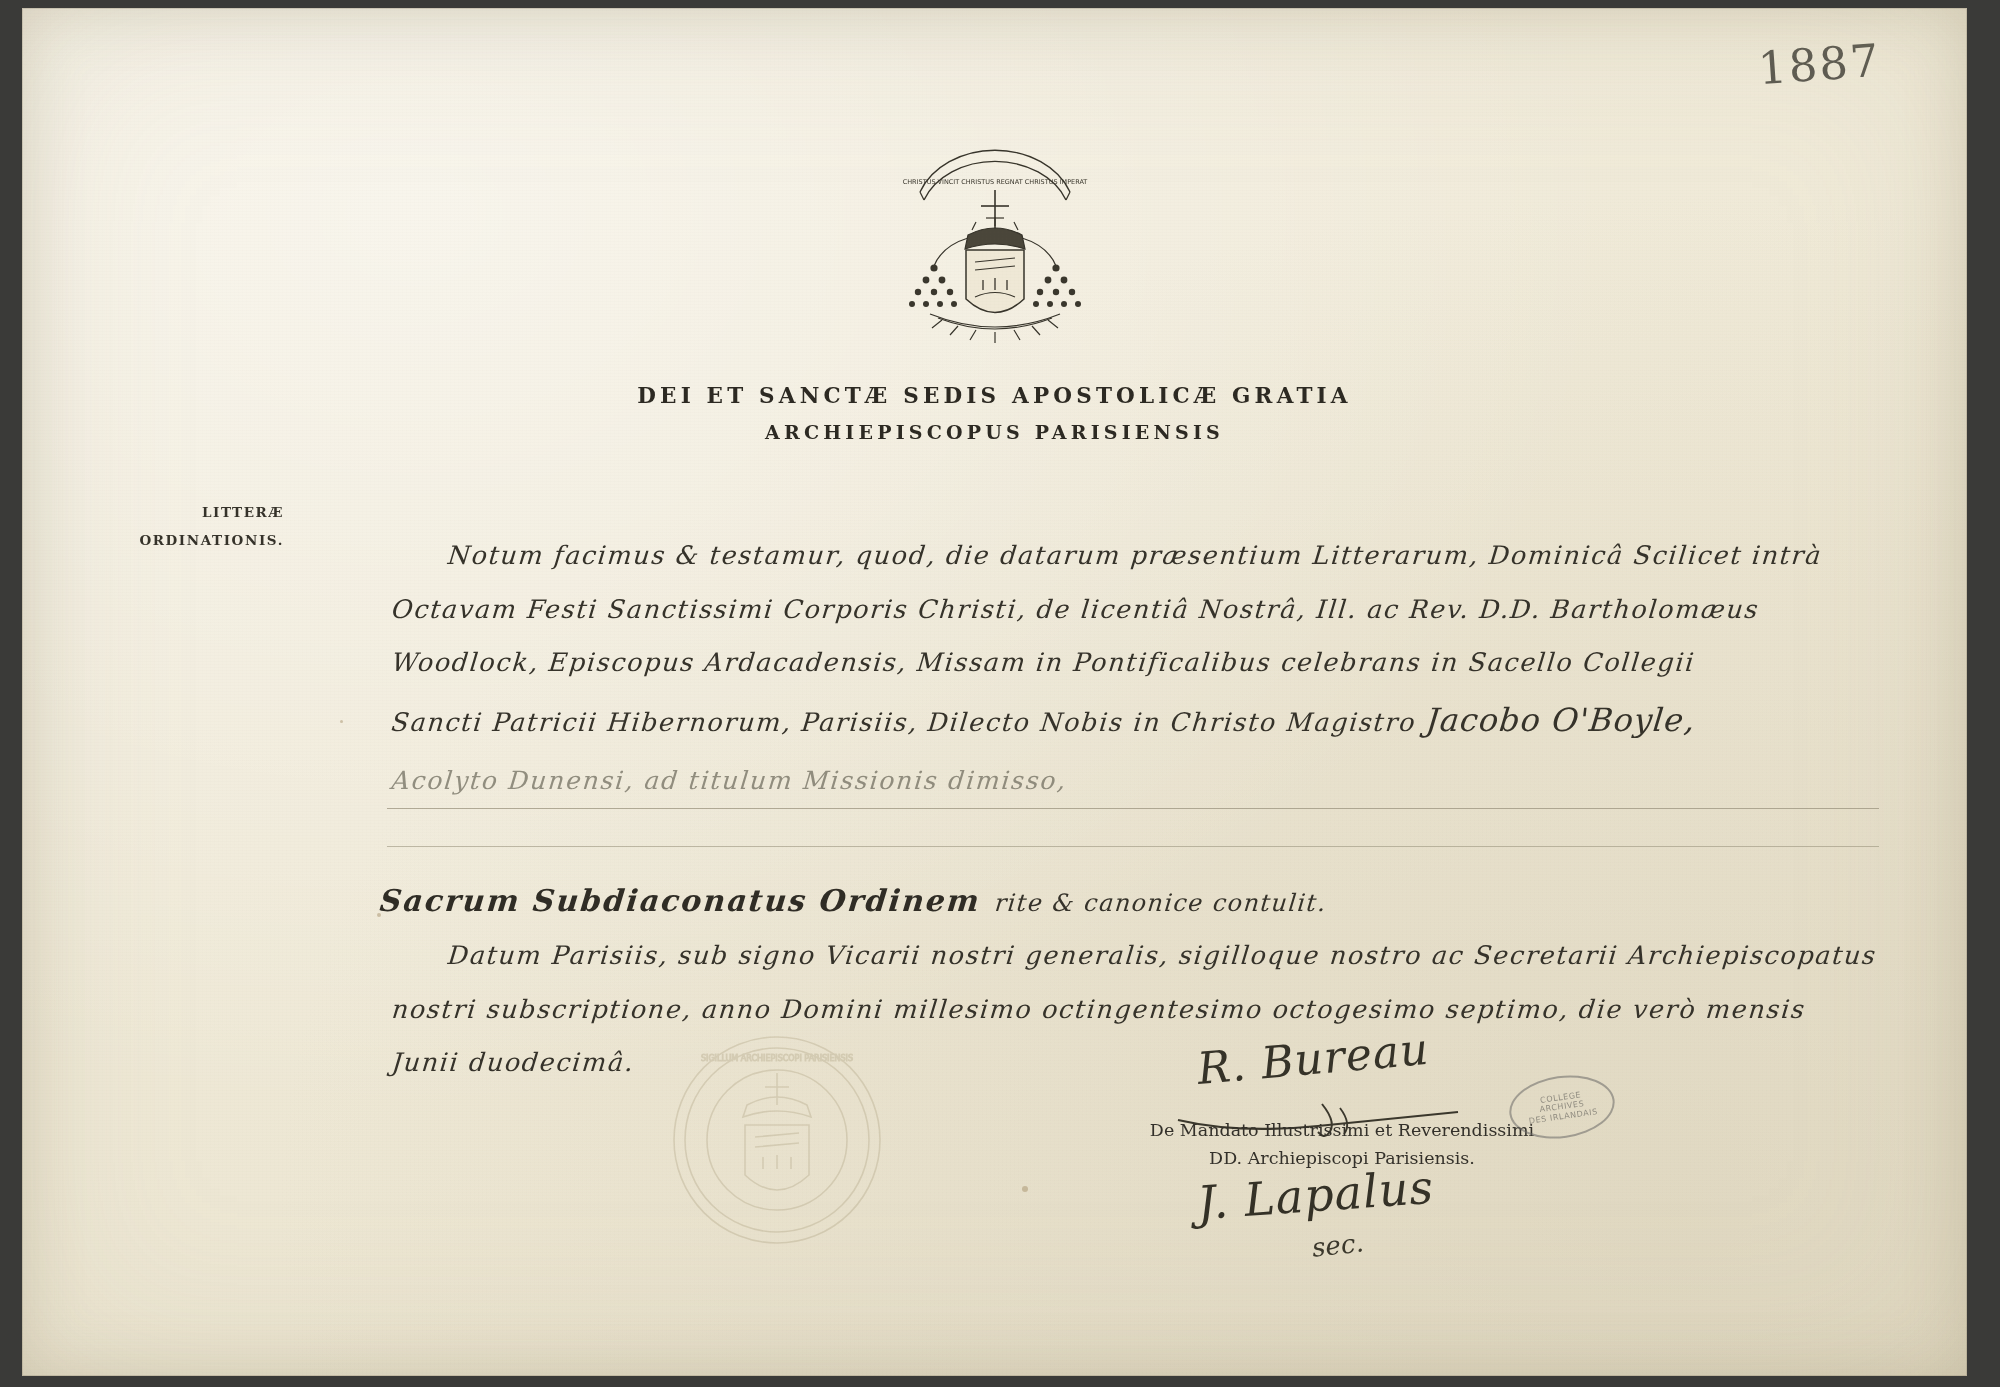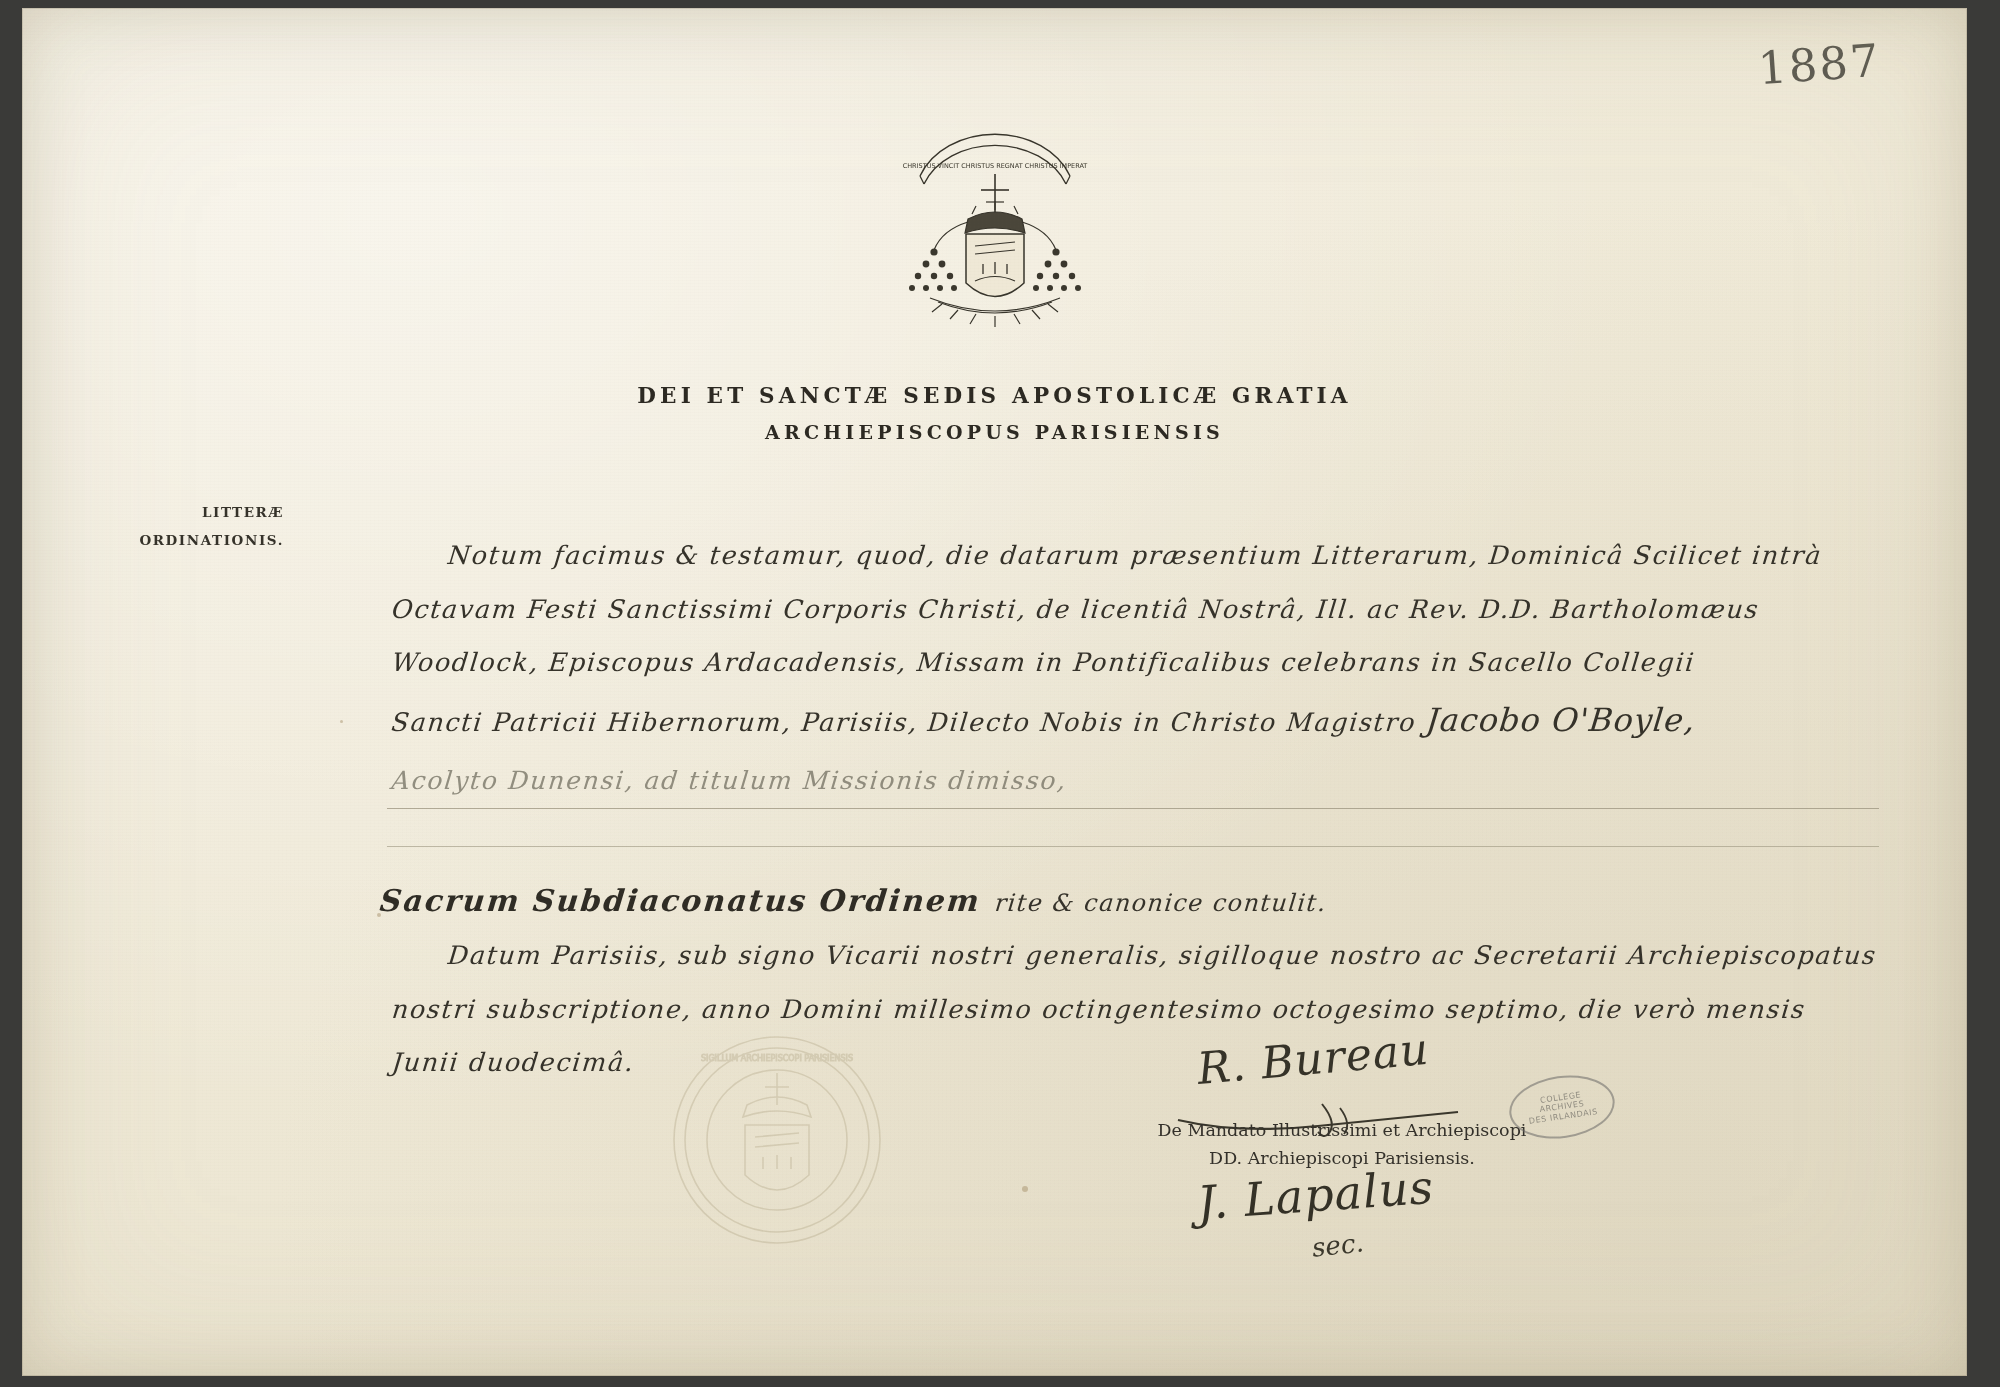--- a/index.html
+++ b/index.html
@@ -71,21 +71,21 @@
     color: #3b3a33;
     transform: rotate(-4deg);
     opacity: .82;
   }
 
   
   #crest {
     position: absolute;
     left: 50%;
     transform: translateX(-50%);
-    top: 110px;
+    top: 126px;
     width: 230px;
     height: 215px;
   }
 
   
   #title-block {
     position: absolute;
     left: 0; right: 0;
     top: 375px;
     text-align: center;
@@ -448,21 +448,21 @@
     </div>
 
     <div id="sig-vicar">R. Bureau</div>
     <svg id="sig-vicar-flourish" viewBox="0 0 320 40" aria-hidden="true">
       <path d="M6 22 q60 14 140 6 q70 -7 140 -14" fill="none" stroke="#3a372c" stroke-width="2.2"></path>
       <path d="M150 6 q16 20 6 30 q-4 5 -10 -2" fill="none" stroke="#3a372c" stroke-width="2"></path>
       <path d="M168 10 q12 16 4 26" fill="none" stroke="#3a372c" stroke-width="1.8"></path>
     </svg>
 
     <div id="mandate">
-      <div>De Mandato Illustrissimi et Archiepiscopi</div>
+      <div>De Mandato Illustrissimi et Reverendissimi</div>
       <div>DD. Archiepiscopi Parisiensis.</div>
     </div>
 
     <div id="sig-secretary">J. Lapalus</div>
     <div id="sig-secretary-sub">sec.</div>
 
     <div id="archive-stamp">
       <div>COLLEGE</div>
       <div>ARCHIVES</div>
       <div>DES IRLANDAIS</div>

